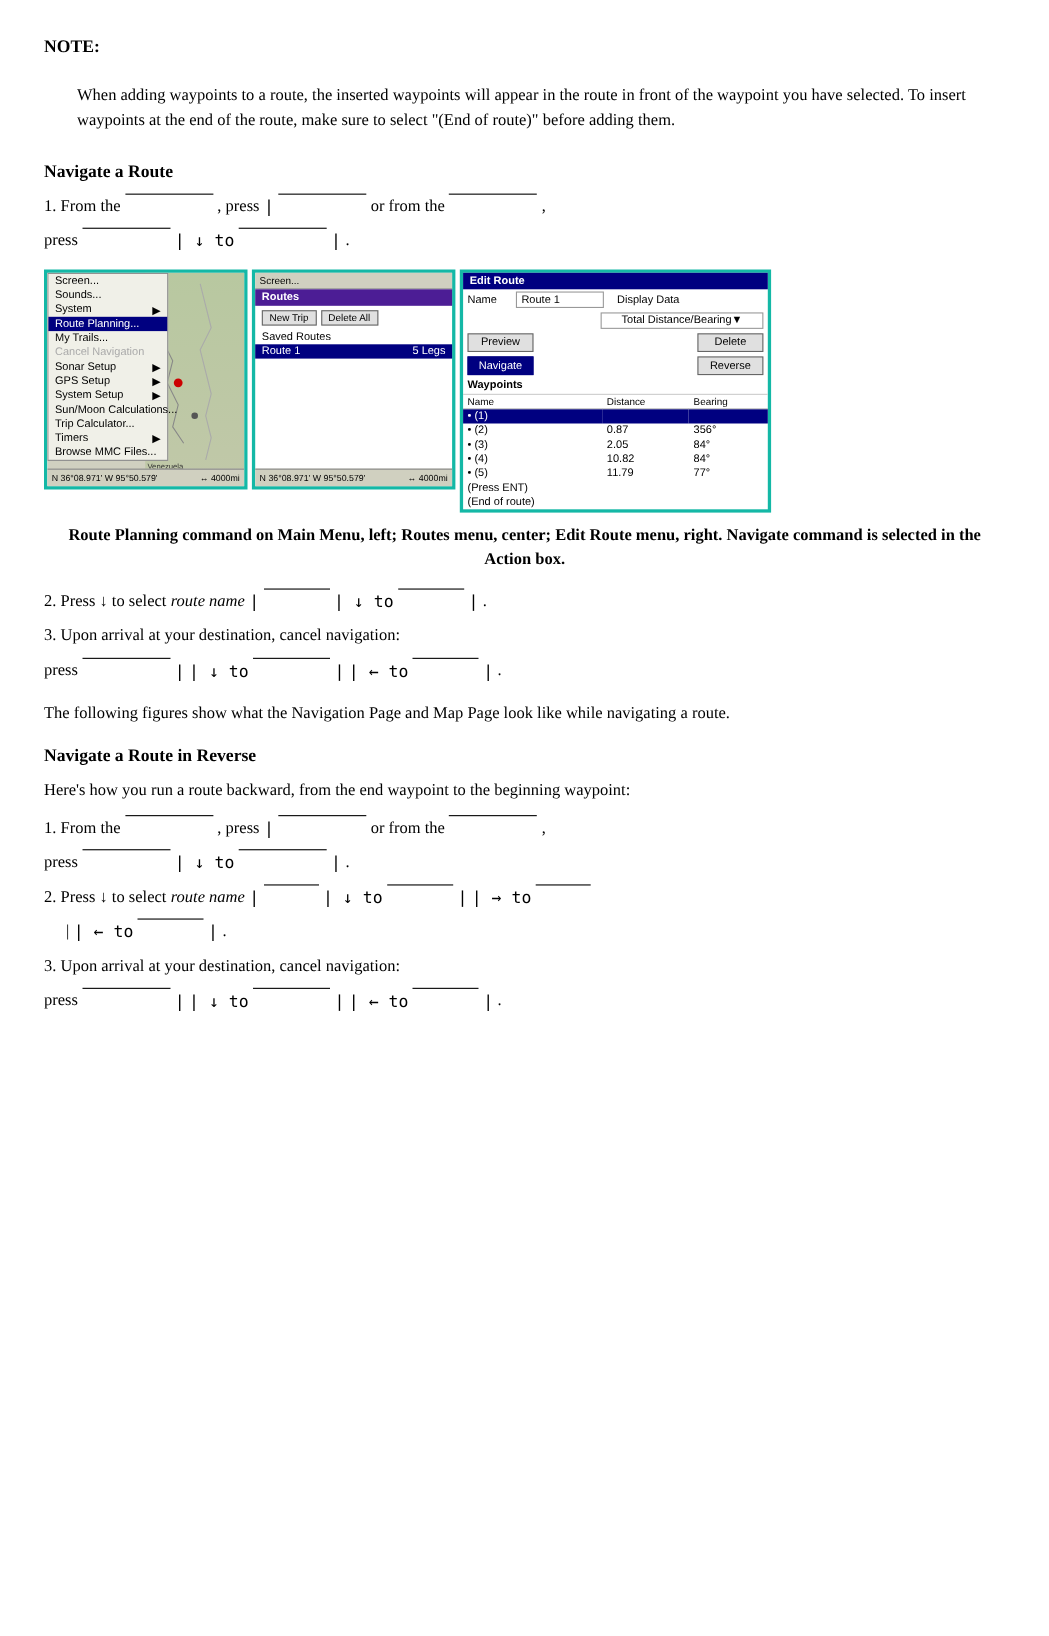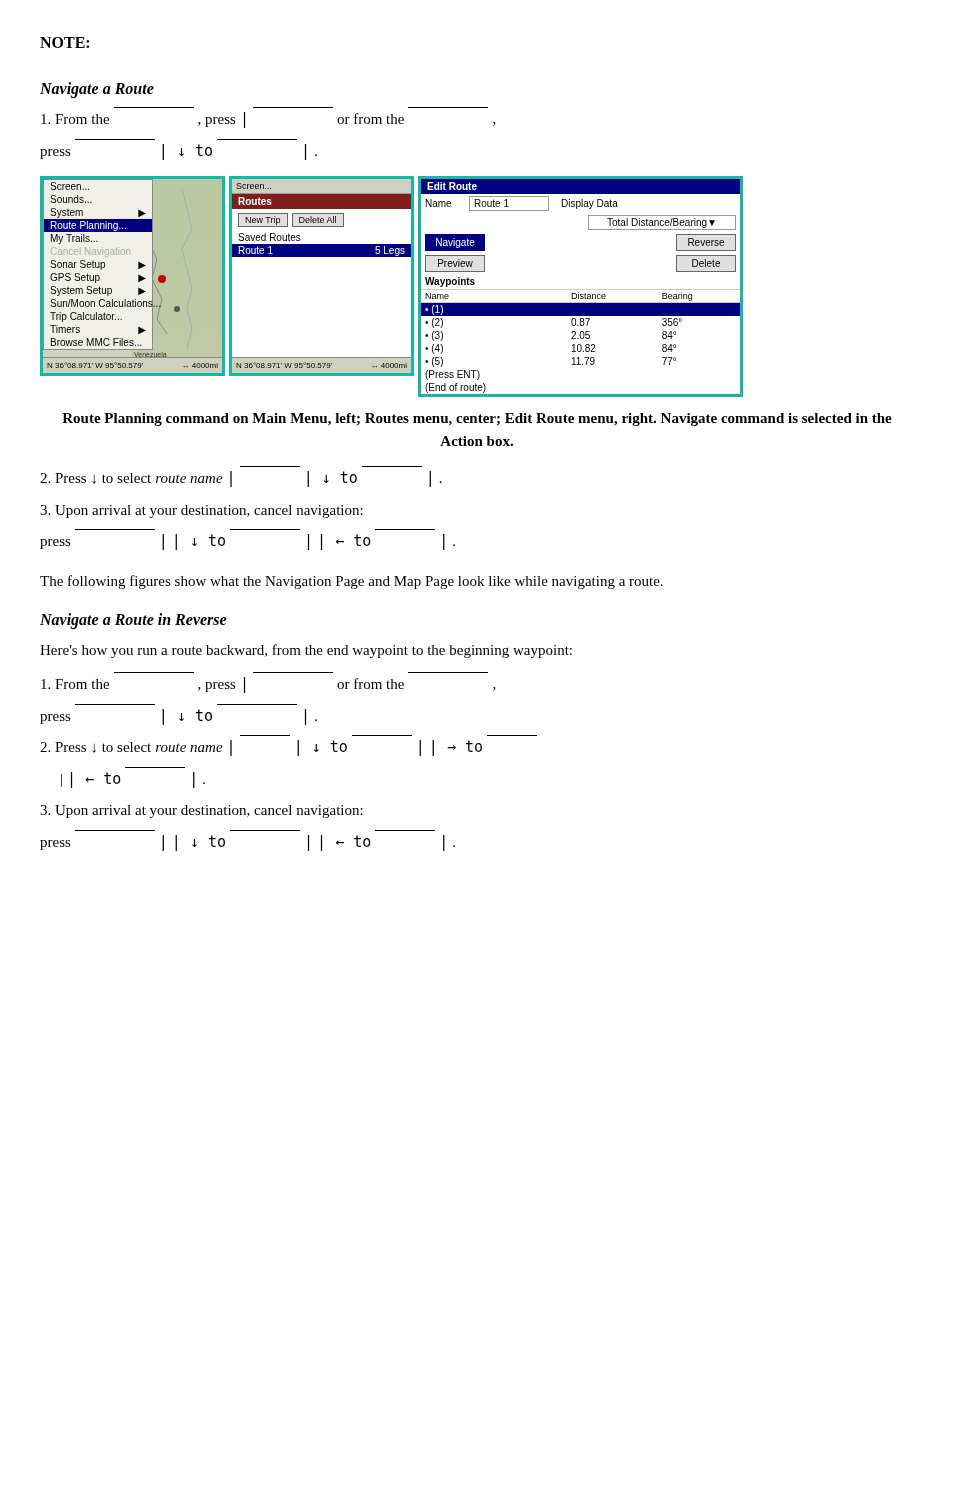--- a/index.html
+++ b/index.html
@@ -20,21 +20,20 @@
       margin-left: 30px;
       margin-bottom: 22px;
       line-height: 1.55;
       font-size: 15px;
     }
     .section-heading {
       font-weight: bold;
       font-size: 16px;
       margin-bottom: 6px;
       margin-top: 14px;
-      font-style: italic;
     }
     .step-line {
       margin: 6px 0;
       line-height: 1.7;
       font-size: 15px;
       display: flex;
       flex-wrap: wrap;
       align-items: flex-start;
       gap: 4px;
     }
@@ -226,20 +225,21 @@
       position: relative;
     }
 
     p { line-height: 1.6; }
   </style>
 </head>
 <body>
 
 <div>
   <p class="note-label">NOTE:</p>
+  <p class="note-body">When adding waypoints to a route, the inserted waypoints will appear in the route in front of the waypoint you have selected. To insert waypoints at the end of the route, make sure to select "(End of route)" before adding them.</p>
 </div>
 
 <p class="section-heading">Navigate a Route</p>
 
 <div class="step-line">
   <span>1. From the</span>
   <span style="display:inline-block;width:80px;border-bottom:1px solid #000;vertical-align:bottom;"></span>
   <span>, press</span>
   <span class="pipe">|</span>
   <span style="display:inline-block;width:80px;border-bottom:1px solid #000;vertical-align:bottom;"></span>
@@ -292,68 +292,68 @@
     <div class="coords-bar" style="position:absolute;bottom:0;left:0;right:0;height:16px;background:#d0d0c0;border-top:1px solid #888;display:flex;align-items:center;padding:0 4px;font-size:8px;z-index:5;font-family:Arial,sans-serif;">
       <span>N  36°08.971'  W  95°50.579'</span>
       <span style="margin-left:auto;">↔ 4000mi</span>
     </div>
   </div>
 
   <div class="panel panel-routes" style="width:185px; min-height:200px; position:relative; font-family:Arial,sans-serif; font-size:10px;">
 
     <div style="background:#d0d0c0;padding:2px 4px;font-size:9px;border-bottom:1px solid #999;">Screen...</div>
 
-    <div style="background:#7f1d1d;color:#fff;padding:2px 6px;font-size:10px;font-weight:bold;">Routes</div>
+    <div style="background:#4c1d95;color:#fff;padding:2px 6px;font-size:10px;font-weight:bold;">Routes</div>
 
     <div style="display:flex;gap:4px;padding:4px 6px;">
       <button class="small-btn">New Trip</button>
       <button class="small-btn">Delete All</button>
     </div>
 
     <div style="padding:1px 6px;font-size:10px;">Saved Routes</div>
 
     <div style="display:flex;justify-content:space-between;padding:1px 6px;font-size:10px;background:#000080;color:#fff;">
       <span>Route 1</span>
       <span>5 Legs</span>
     </div>
 
     <div style="position:absolute;bottom:0;left:0;right:0;height:16px;background:#d0d0c0;border-top:1px solid #888;display:flex;align-items:center;padding:0 4px;font-size:8px;">
       <span>N  36°08.971'  W  95°50.579'</span>
       <span style="margin-left:auto;">↔ 4000mi</span>
     </div>
   </div>
 
-  <div class="panel panel-edit" style="width:325px;min-height:200px;font-family:Arial,sans-serif;font-size:10px;">
+  <div class="panel panel-edit" style="width:283px;min-height:200px;font-family:Arial,sans-serif;font-size:10px;">
     <div class="edit-header">Edit Route</div>
 
     <div class="edit-row">
       <span class="edit-label">Name</span>
       <div class="edit-value">Route 1</div>
       <span style="margin-left:8px;font-size:10px;">Display Data</span>
     </div>
 
     <div class="edit-row">
       <span style="min-width:40px;"></span>
       <div style="margin-left:auto;">
         <div class="edit-dropdown">
           <span>Total Distance/Bearing</span>
           <span>▼</span>
         </div>
       </div>
     </div>
 
     <div style="display:flex;gap:4px;padding:2px 4px;">
+      <button class="action-btn">Preview</button>
+      <span style="flex:1"></span>
+      <button class="action-btn">Delete</button>
+    </div>
+    <div style="display:flex;gap:4px;padding:2px 4px;">
       <button class="action-btn selected">Navigate</button>
       <span style="flex:1"></span>
       <button class="action-btn">Reverse</button>
-    </div>
-    <div style="display:flex;gap:4px;padding:2px 4px;">
-      <button class="action-btn">Preview</button>
-      <span style="flex:1"></span>
-      <button class="action-btn">Delete</button>
     </div>
 
     <div class="waypoints-label">Waypoints</div>
     <table class="wp-table">
       <thead>
         <tr>
           <th>Name</th>
           <th>Distance</th>
           <th>Bearing</th>
         </tr>

